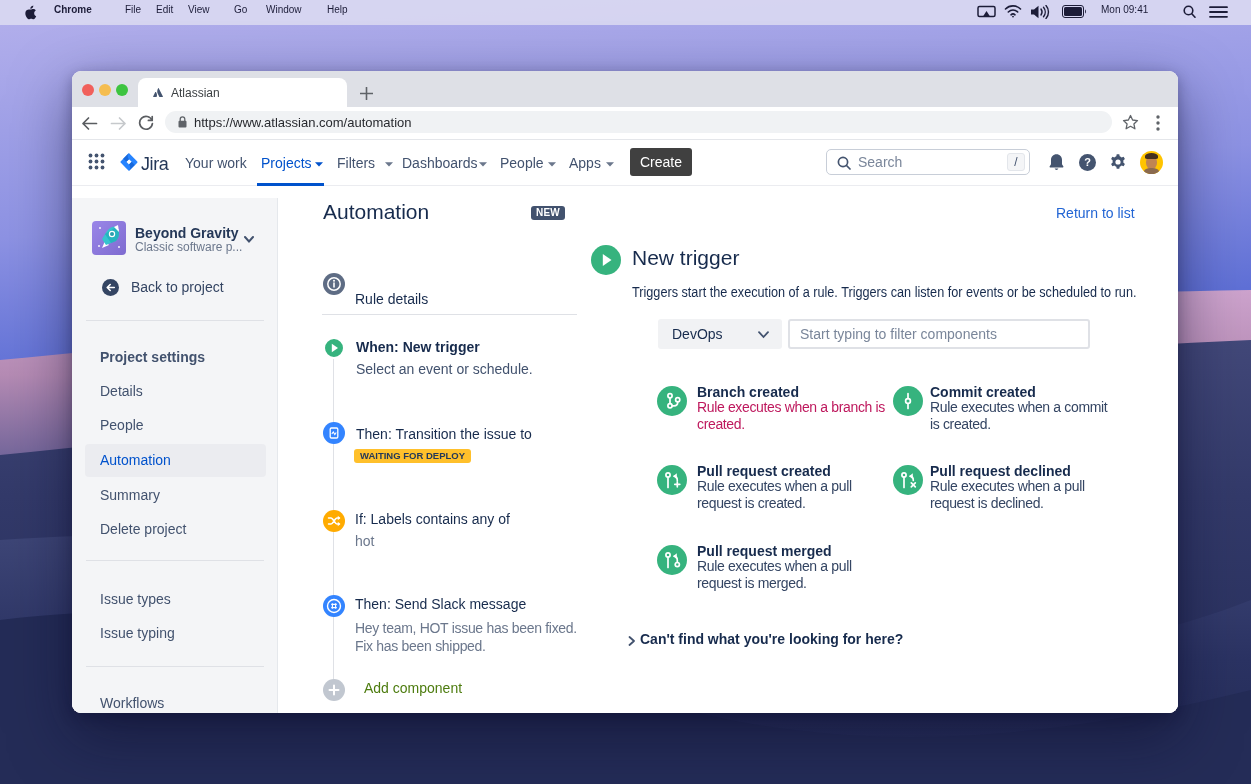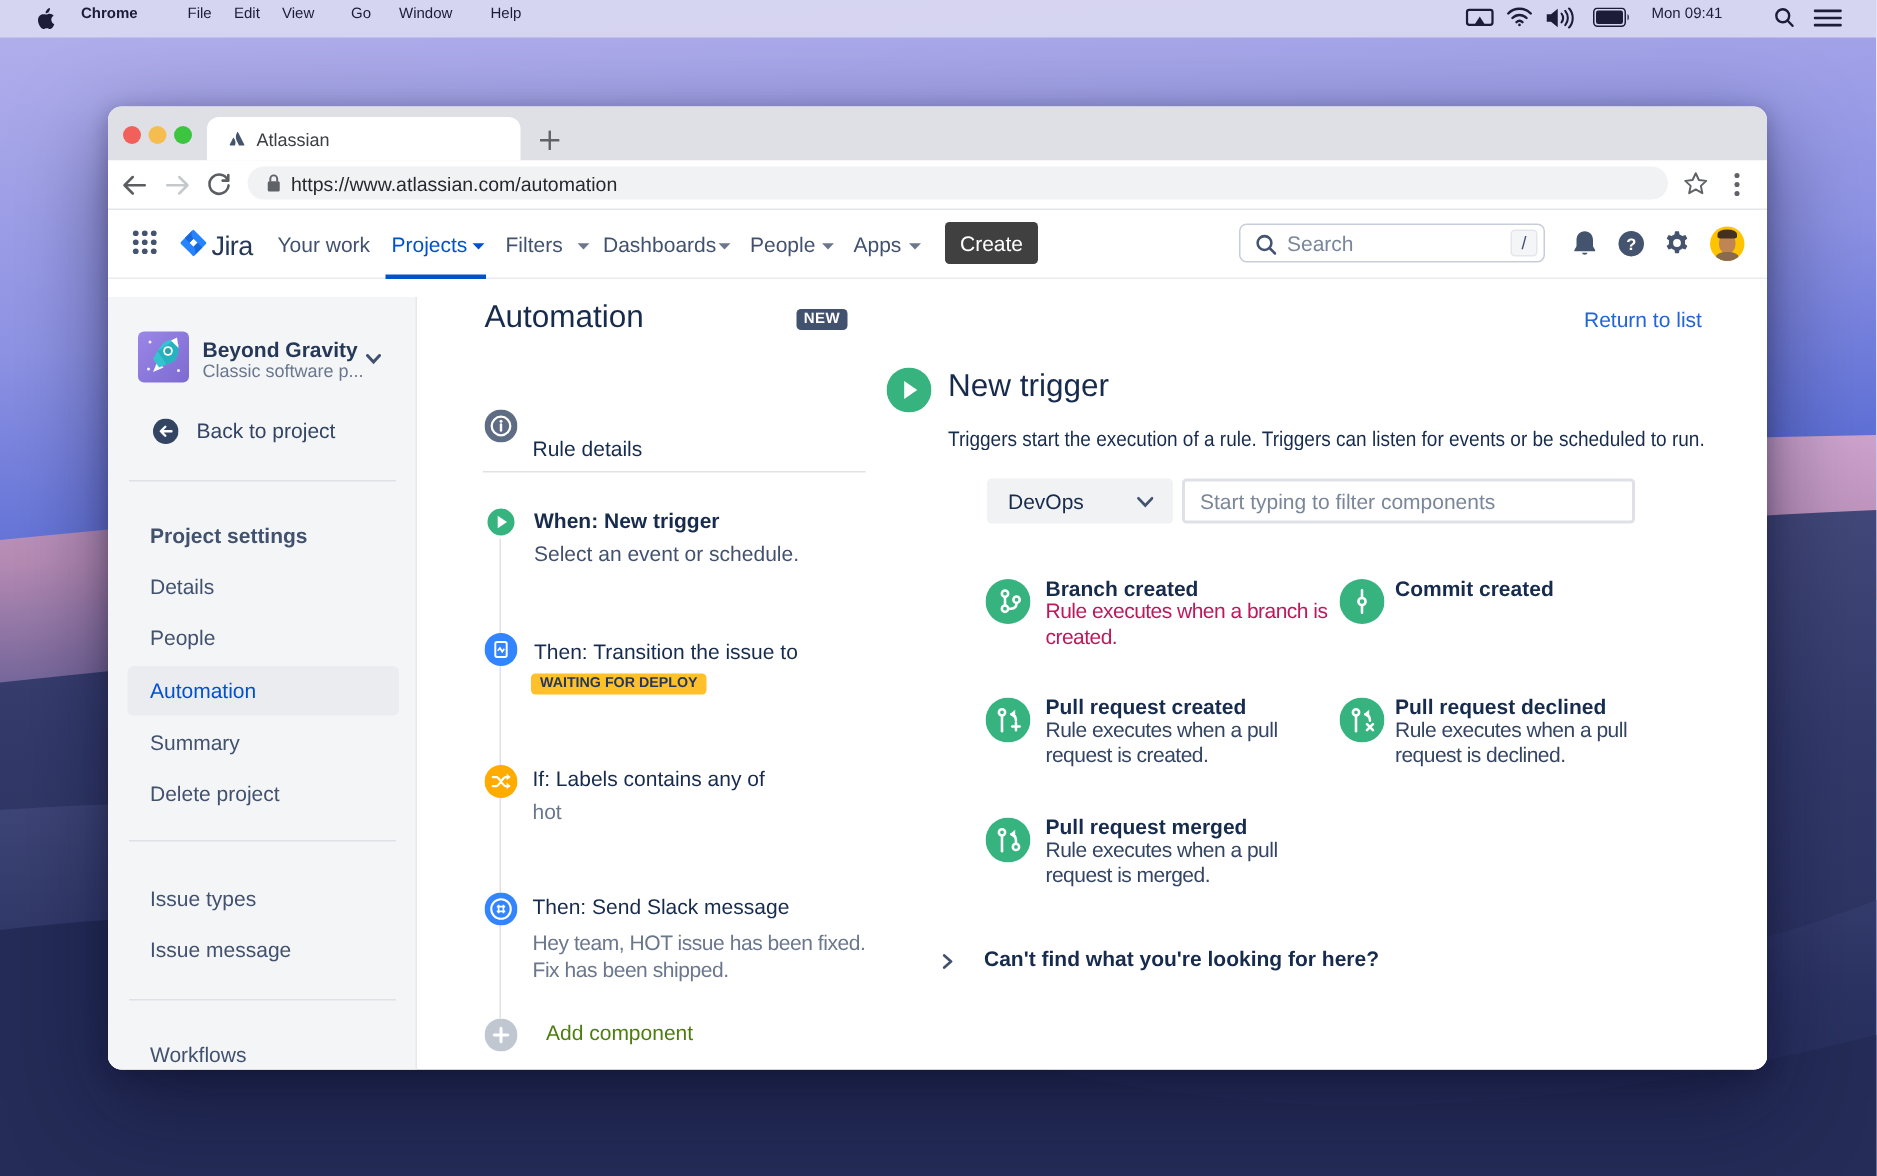--- a/index.html
+++ b/index.html
@@ -230,21 +230,21 @@
       <div class="abs" style="left:14px;top:122px;width:178px;height:1px;background:#dfe1e6;"></div>
       <span class="abs" style="left:28px;top:151px;font-weight:bold;color:#42526e;">Project settings</span>
       <span class="abs" style="left:28px;top:185px;">Details</span>
       <span class="abs" style="left:28px;top:219px;">People</span>
       <div class="abs" style="left:13px;top:246px;width:181px;height:33px;background:#ebecf0;border-radius:4px;"></div>
       <span class="abs" style="left:28px;top:254px;color:#0052cc;">Automation</span>
       <span class="abs" style="left:28px;top:289px;">Summary</span>
       <span class="abs" style="left:28px;top:323px;">Delete project</span>
       <div class="abs" style="left:14px;top:362px;width:178px;height:1px;background:#dfe1e6;"></div>
       <span class="abs" style="left:28px;top:393px;">Issue types</span>
-      <span class="abs" style="left:28px;top:427px;">Issue message</span>
+      <span class="abs" style="left:28px;top:427px;">Issue typing</span>
       <div class="abs" style="left:14px;top:468px;width:178px;height:1px;background:#dfe1e6;"></div>
       <span class="abs" style="left:28px;top:497px;">Workflows</span>
     </div>
 
     <div class="abs" style="left:207px;top:0;width:899px;height:527px;background:#fff;font-size:14px;color:#172b4d;">
       <span class="abs" style="left:44px;top:14px;font-size:21px;color:#172b4d;">Automation</span>
       <div class="abs" style="left:252px;top:20px;width:34px;height:14px;background:#42526e;border-radius:3px;color:#fff;font-size:10px;font-weight:bold;text-align:center;line-height:14px;letter-spacing:0.3px;">NEW</div>
       <span class="abs" style="left:777px;top:19px;color:#2265d4;">Return to list</span>
       <div class="abs" style="left:43px;top:128px;width:255px;height:1px;background:#dfe1e6;"></div>
 
@@ -324,20 +324,21 @@
       <span class="abs" style="left:418px;top:198px;font-weight:bold;">Branch created</span>
       <div class="abs" style="left:418px;top:213px;line-height:17px;color:#be185d;letter-spacing:-0.35px;">Rule executes when a branch is<br>created.</div>
       <svg class="abs" style="left:614px;top:200px" width="30" height="30" viewBox="0 0 30 30">
         <circle cx="15" cy="15" r="15" fill="#36b37e"></circle>
         <g stroke="#fff" stroke-width="1.7" fill="none" stroke-linecap="round">
           <circle cx="15" cy="15" r="2.4"></circle>
           <path d="M15,7.5 L15,12.2 M15,17.8 L15,22.5"></path>
         </g>
       </svg>
       <span class="abs" style="left:651px;top:198px;font-weight:bold;">Commit created</span>
+      <div class="abs" style="left:651px;top:213px;line-height:17px;color:#344563;letter-spacing:-0.35px;">Rule executes when a commit<br>is created.</div>
 
       <svg class="abs" style="left:378px;top:279px" width="30" height="30" viewBox="0 0 30 30">
         <circle cx="15" cy="15" r="15" fill="#36b37e"></circle>
         <g stroke="#fff" stroke-width="1.7" fill="none" stroke-linecap="round">
           <circle cx="11" cy="9.9" r="2.1"></circle>
           <path d="M11,12.2 L11,22.5"></path>
           <path d="M17.2,11.2 C19.6,11.4 20.3,13.2 20.3,15.4"></path>
           <path d="M20.3,16.8 L20.3,21.8 M17.8,19.3 L22.8,19.3"></path>
         </g>
         <path d="M19.8,8.2 L16.2,11.2 L19.8,14.2 Z" fill="#fff"></path>
@@ -365,16 +366,16 @@
           <path d="M17.2,11.2 C19.6,11.4 20.3,13.2 20.3,15.4 L20.3,17.3"></path>
           <circle cx="20.3" cy="19.6" r="2.1"></circle>
         </g>
         <path d="M19.8,8.2 L16.2,11.2 L19.8,14.2 Z" fill="#fff"></path>
       </svg>
       <span class="abs" style="left:418px;top:357px;font-weight:bold;">Pull request merged</span>
       <div class="abs" style="left:418px;top:372px;line-height:17px;color:#344563;letter-spacing:-0.35px;">Rule executes when a pull<br>request is merged.</div>
       <svg class="abs" style="left:349px;top:450px" width="8" height="10" viewBox="0 0 8 10" fill="none" stroke="#42526e" stroke-width="1.8" stroke-linecap="round" stroke-linejoin="round">
           <path d="M1.5,1 L6,5 L1.5,9"></path>
         </svg>
-      <span class="abs" style="left:377px;top:445px;font-weight:bold;">Can't find what you're looking for here?</span>
+      <span class="abs" style="left:361px;top:445px;font-weight:bold;">Can't find what you're looking for here?</span>
     </div>
   </div>
 </div>
 
 </body></html>

